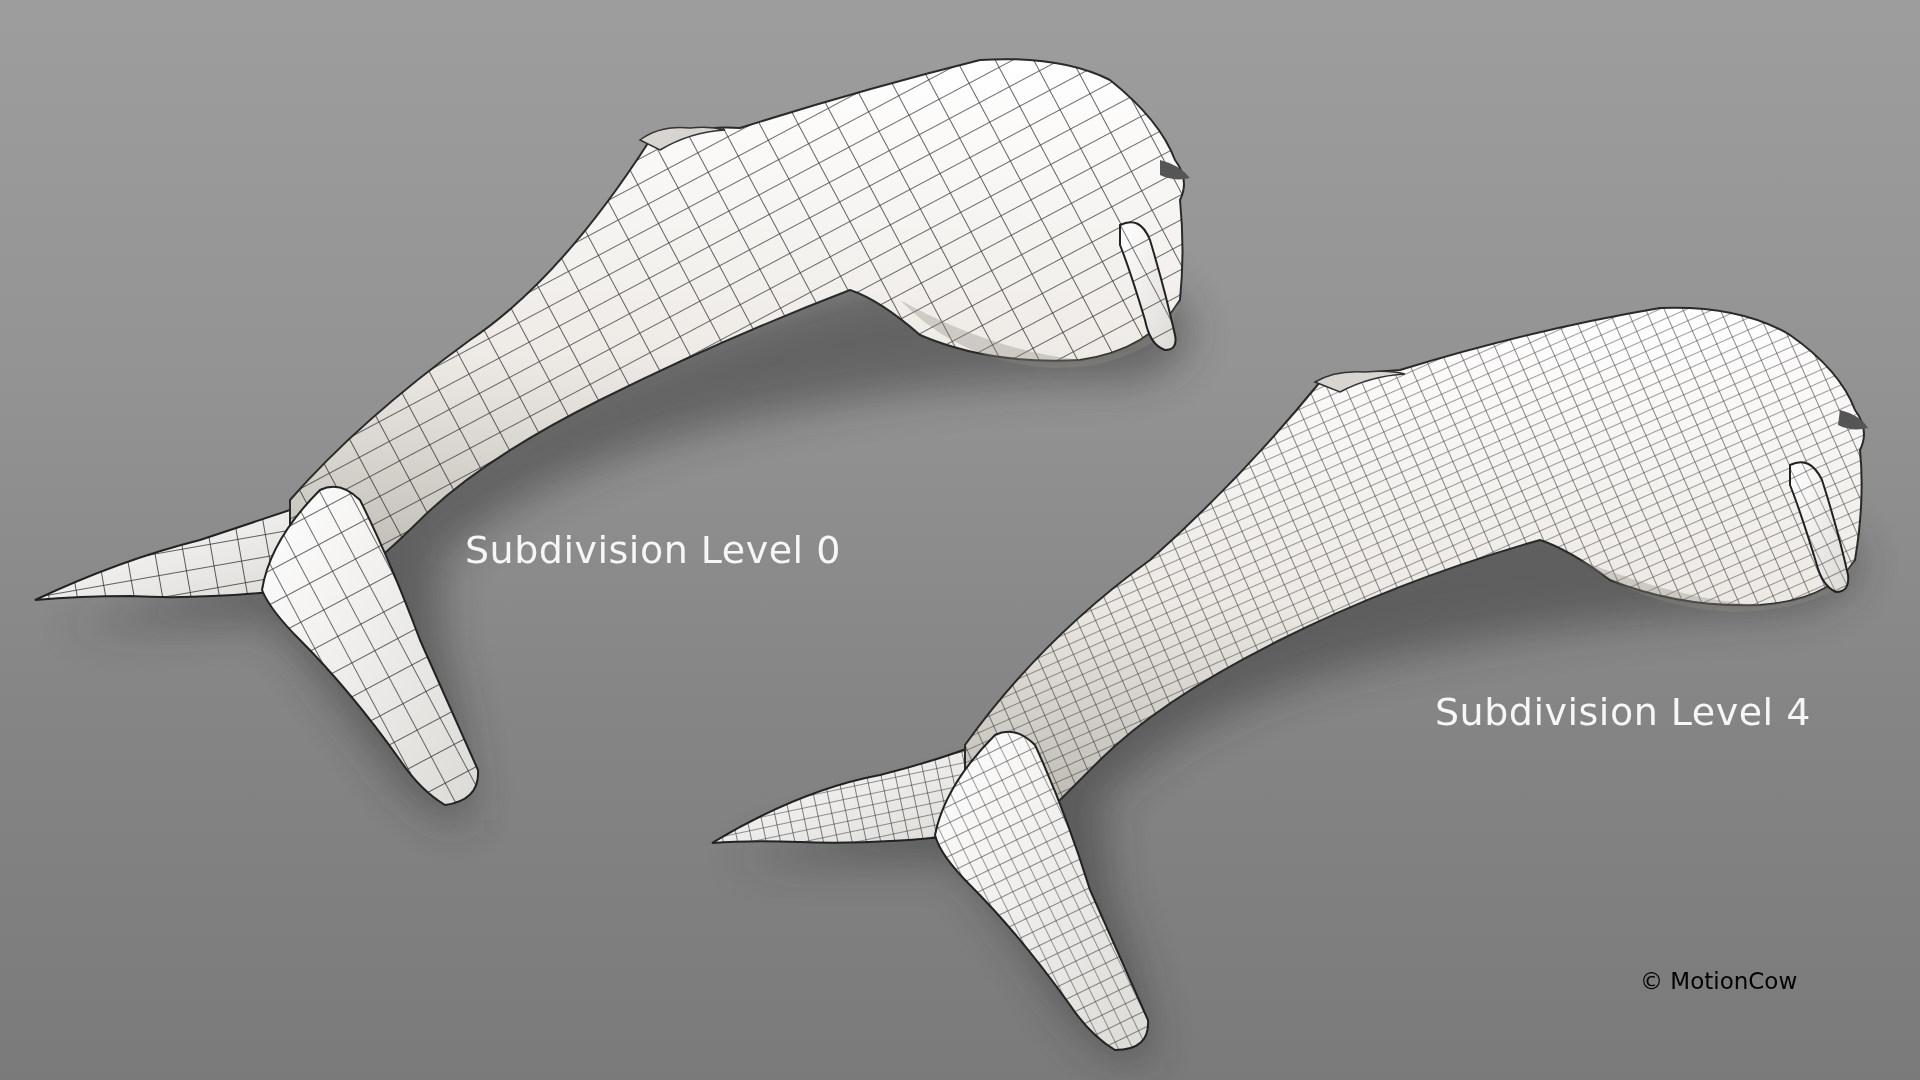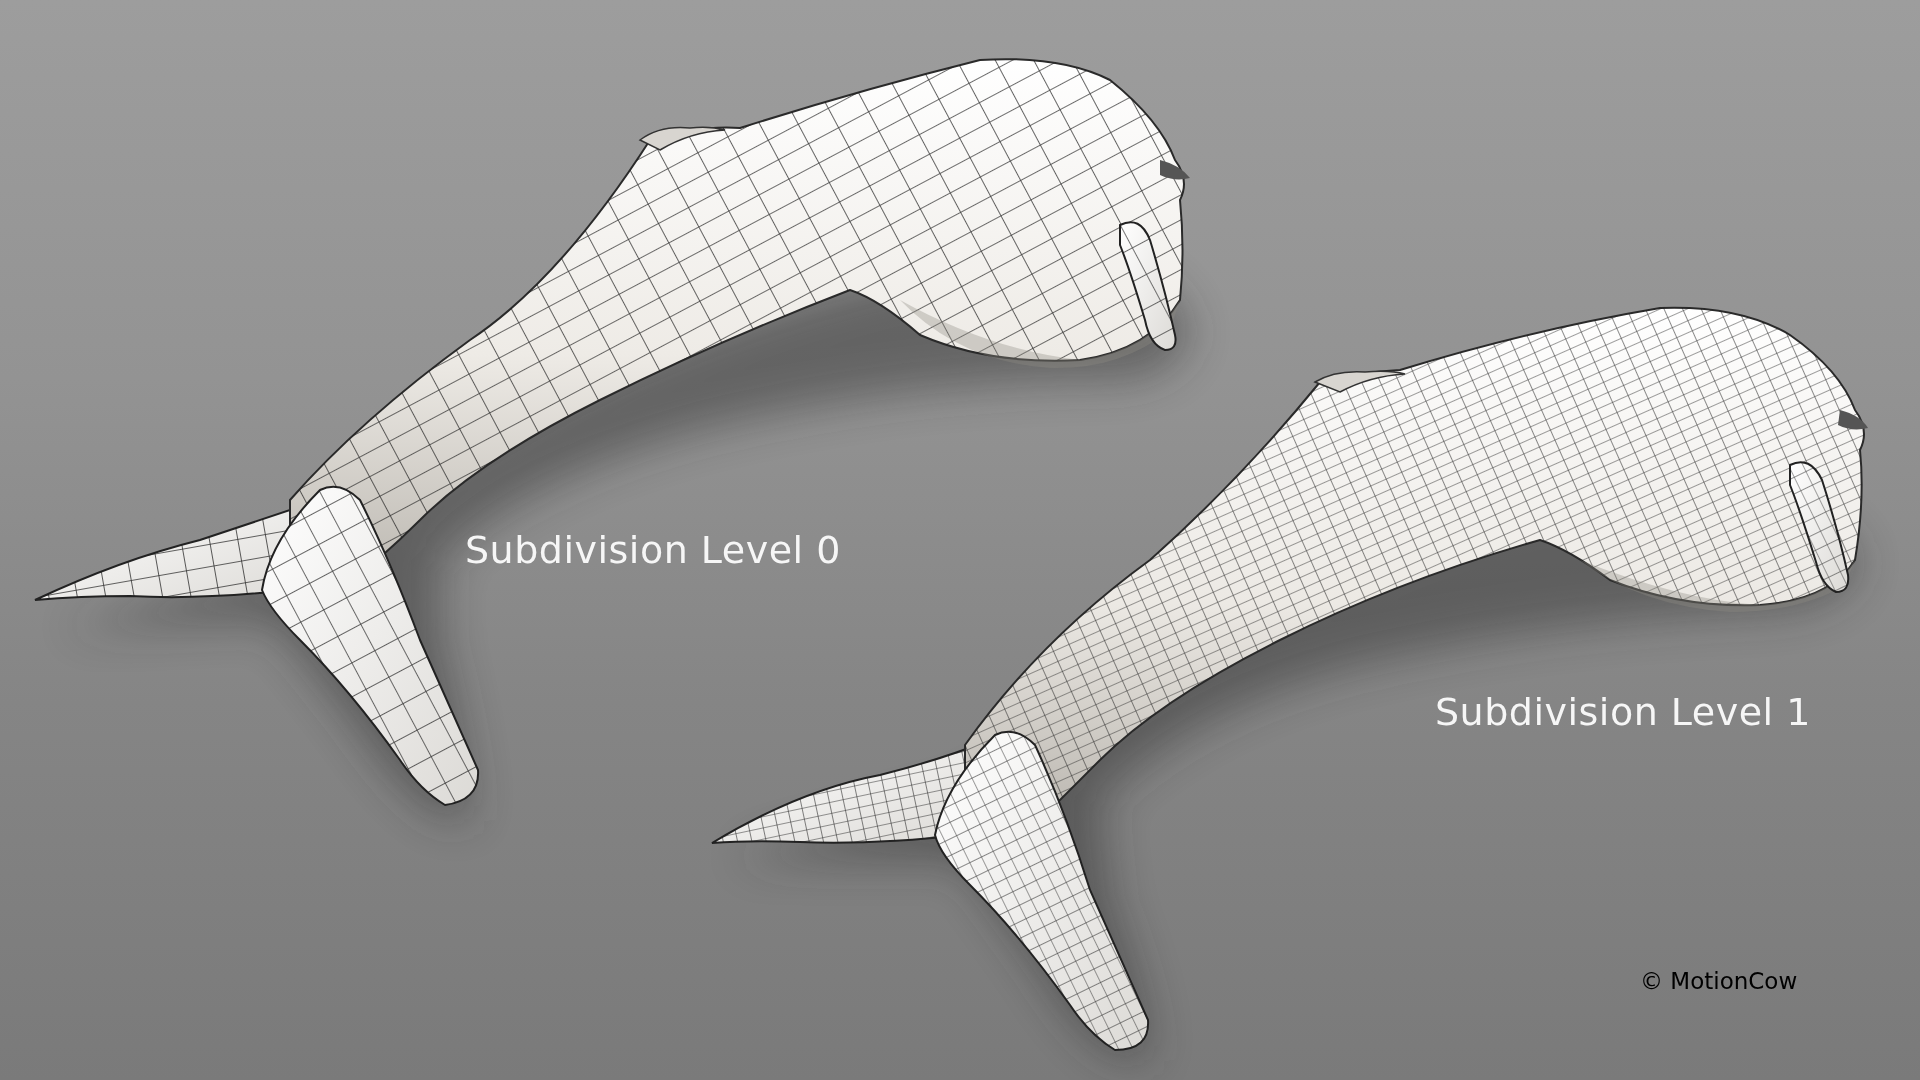--- a/index.html
+++ b/index.html
@@ -203,15 +203,15 @@
       <path d="M1790 465 Q1810 455 1822 480 Q1838 530 1848 575 Q1850 592 1836 592 Q1822 586 1816 562 Q1800 510 1790 485 Z" fill="url(#grid1fluke)" opacity="0.8"></path>
 
       <path d="M995 735 Q1015 725 1035 745 Q1065 810 1090 890 Q1130 980 1148 1020 Q1150 1050 1115 1050 Q1090 1035 1070 1005 Q1020 935 970 885 Q940 855 935 835 Q945 785 995 735 Z" fill="url(#finShade)" stroke="#222" stroke-width="2"></path>
       <path d="M995 735 Q1015 725 1035 745 Q1065 810 1090 890 Q1130 980 1148 1020 Q1150 1050 1115 1050 Q1090 1035 1070 1005 Q1020 935 970 885 Q940 855 935 835 Q945 785 995 735 Z" fill="url(#grid1fluke)" opacity="0.85"></path>
 
       <path d="M1840 410 Q1860 415 1868 428 Q1852 432 1838 425 Z" fill="#555"></path>
     </g>
   </svg>
 
   <div class="label label-0">Subdivision Level 0</div>
-  <div class="label label-1">Subdivision Level 1</div>
+  <div class="label label-1">Subdivision Level 4</div>
   <div class="credit">© MotionCow</div>
 </div>
 
 </body></html>

